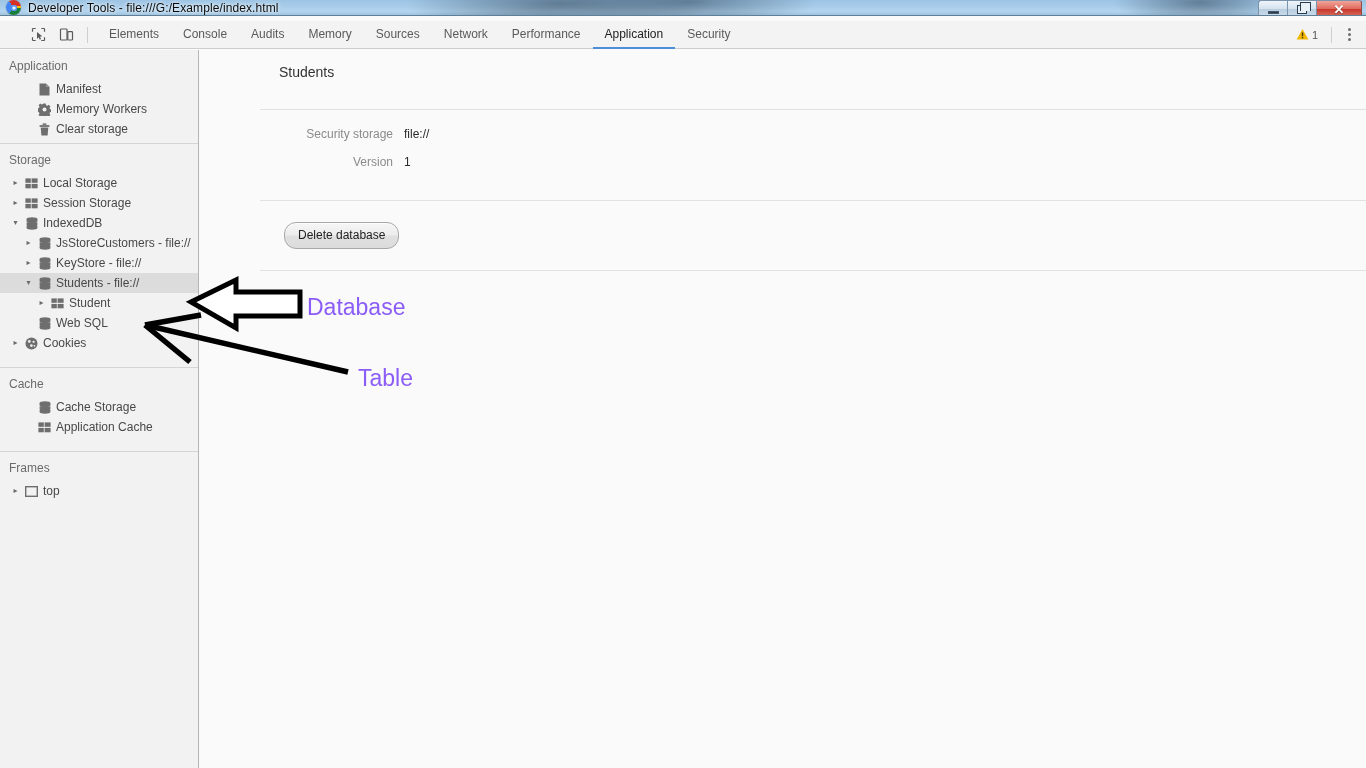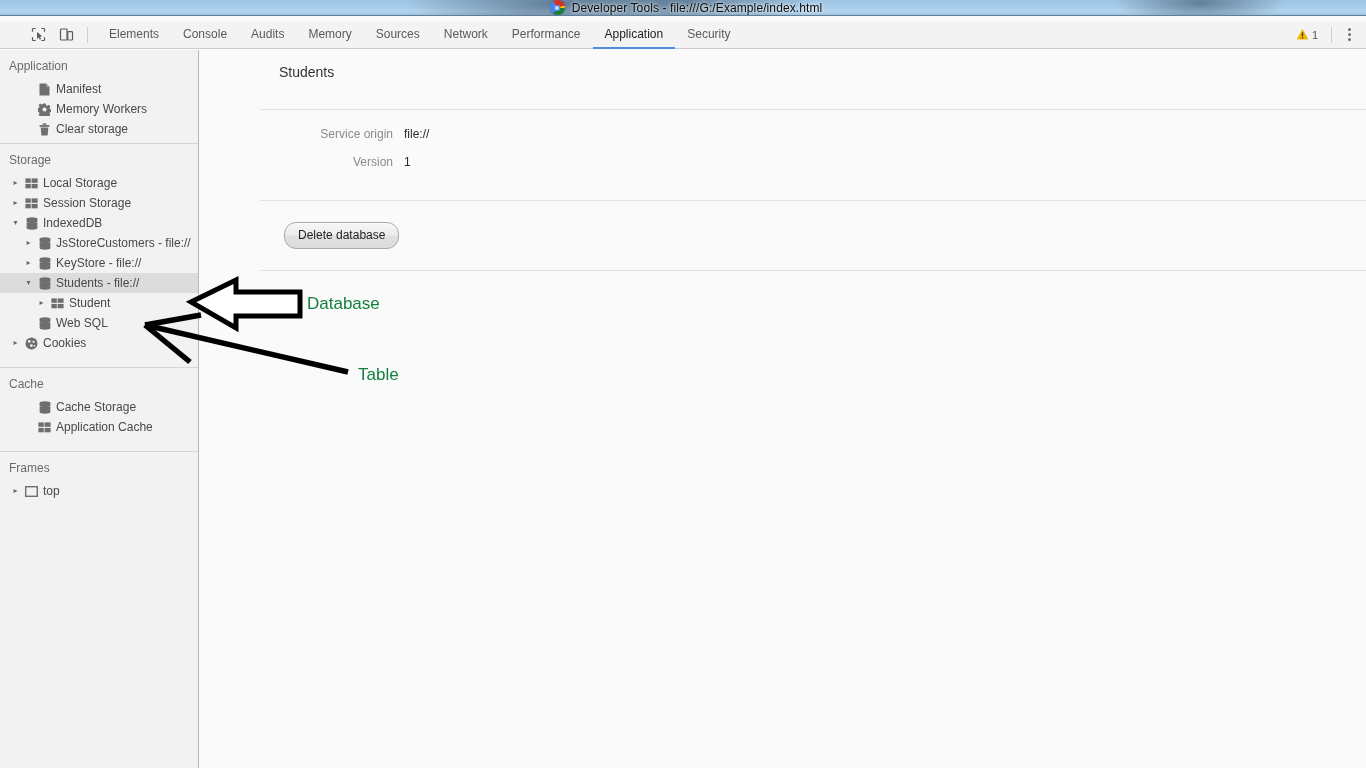--- a/index.html
+++ b/index.html
@@ -25,23 +25,21 @@
     top: 0; left: 0;
     width: 1366px;
     height: 16px;
     background:
       radial-gradient(ellipse 220px 40px at 560px 4px, rgba(40,60,80,0.55), rgba(40,60,80,0) 70%),
       radial-gradient(ellipse 180px 34px at 690px 2px, rgba(30,50,70,0.45), rgba(30,50,70,0) 70%),
       radial-gradient(ellipse 120px 30px at 1200px 3px, rgba(35,55,75,0.5), rgba(35,55,75,0) 72%),
       linear-gradient(to bottom, #9dc4e4 0%, #a8cdea 45%, #b3d4ee 75%, #9fc3df 100%);
     border-bottom: 1px solid #5f7f99;
     display: flex;
-    align-items: center;
     overflow: hidden;
-    flex-direction: column;
   }
   .titlebar-left {
     display: flex;
     align-items: center;
     padding-left: 6px;
     gap: 7px;
     flex: 1;
     min-width: 0;
   }
   .chrome-logo {
@@ -319,22 +317,22 @@
   
   .annot {
     position: absolute;
     top: 0; left: 0;
     width: 1366px;
     height: 768px;
     pointer-events: none;
   }
   .annot-label {
     position: absolute;
-    font-size: 17px;
-    color: #15803d;
+    font-size: 23px;
+    color: #8b5cf6;
     font-family: "Liberation Sans", sans-serif;
     white-space: nowrap;
   }
   #lbl-database { left: 307px; top: 294px; }
   #lbl-table { left: 358px; top: 365px; }
 </style>
 </head>
 <body>
 
 <div id="app">
@@ -620,21 +618,21 @@
       <span class="label">top</span>
     </div>
   </div>
 
   <div class="main">
     <div class="panel-title">Students</div>
     <div class="hr t1"></div>
 
     <div class="metrics">
       <div class="metric">
-        <span class="metric-key">Service origin</span>
+        <span class="metric-key">Security storage</span>
         <span class="metric-val">file://</span>
       </div>
       <div class="metric">
         <span class="metric-key">Version</span>
         <span class="metric-val">1</span>
       </div>
     </div>
 
     <div class="hr t2"></div>
 

